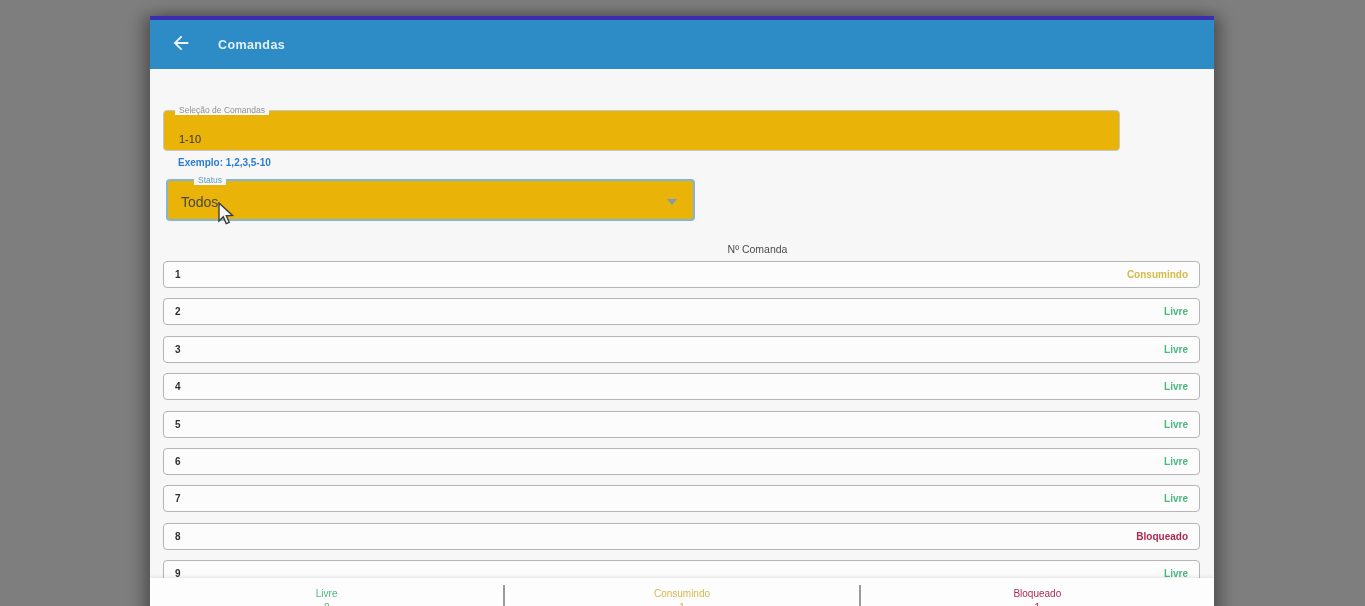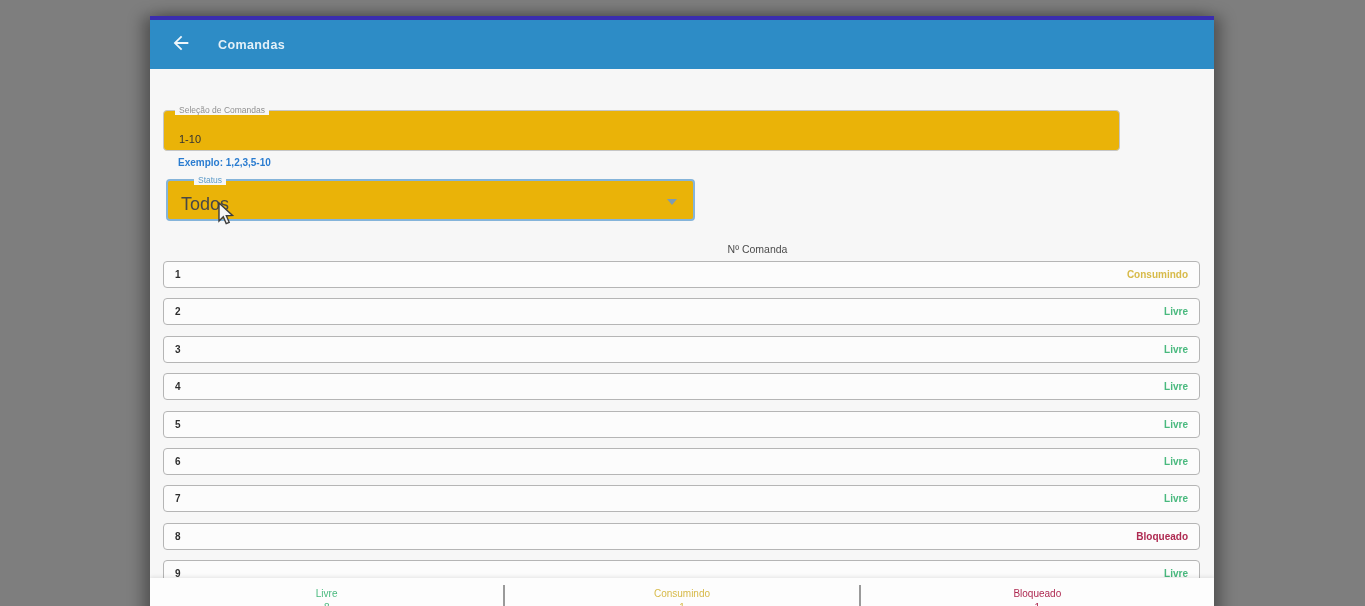--- a/index.html
+++ b/index.html
@@ -26,21 +26,21 @@
     position: absolute; top: -6px; left: 11px; font-size: 8.5px; background: #f7f7f7;
     padding: 0 4px; white-space: nowrap;
   }
   .selection-field { left: 13px; top: 94px; width: 957px; height: 41px; border: 1px solid #c6c6c6; }
   .selection-field .field-label { color: #8f8f8f; }
   .selection-field .field-value { position: absolute; left: 15px; top: 22px; font-size: 11px; color: #333; }
   .helper-text { position: absolute; left: 28px; top: 141px; font-size: 10px; font-weight: bold; color: #2a7cd0; }
 
   .status-field { left: 16px; top: 163px; width: 529px; height: 42px; border: 2px solid #85b4da; cursor: pointer; }
   .status-field .field-label { color: #5f9cc9; left: 10px; margin-left: 16px; }
-  .status-field .field-value { position: absolute; left: 13px; top: 13px; font-size: 18px; color: #474747; }
+  .status-field .field-value { position: absolute; left: 13px; top: 13px; font-size: 14px; color: #474747; }
   .dropdown-arrow {
     position: absolute; right: 16px; top: 18px; width: 0; height: 0;
     border-left: 5px solid transparent; border-right: 5px solid transparent;
     border-top: 6px solid #7d9cb4;
   }
 
   .cursor { position: absolute; left: 66px; top: 186px; z-index: 9; pointer-events: none; }
 
   .list-header-row { position: absolute; left: 18px; top: 227px; width: 1179px; display: flex; justify-content: center; }
   .list-header { font-size: 10.5px; color: #4c4c4c; }

